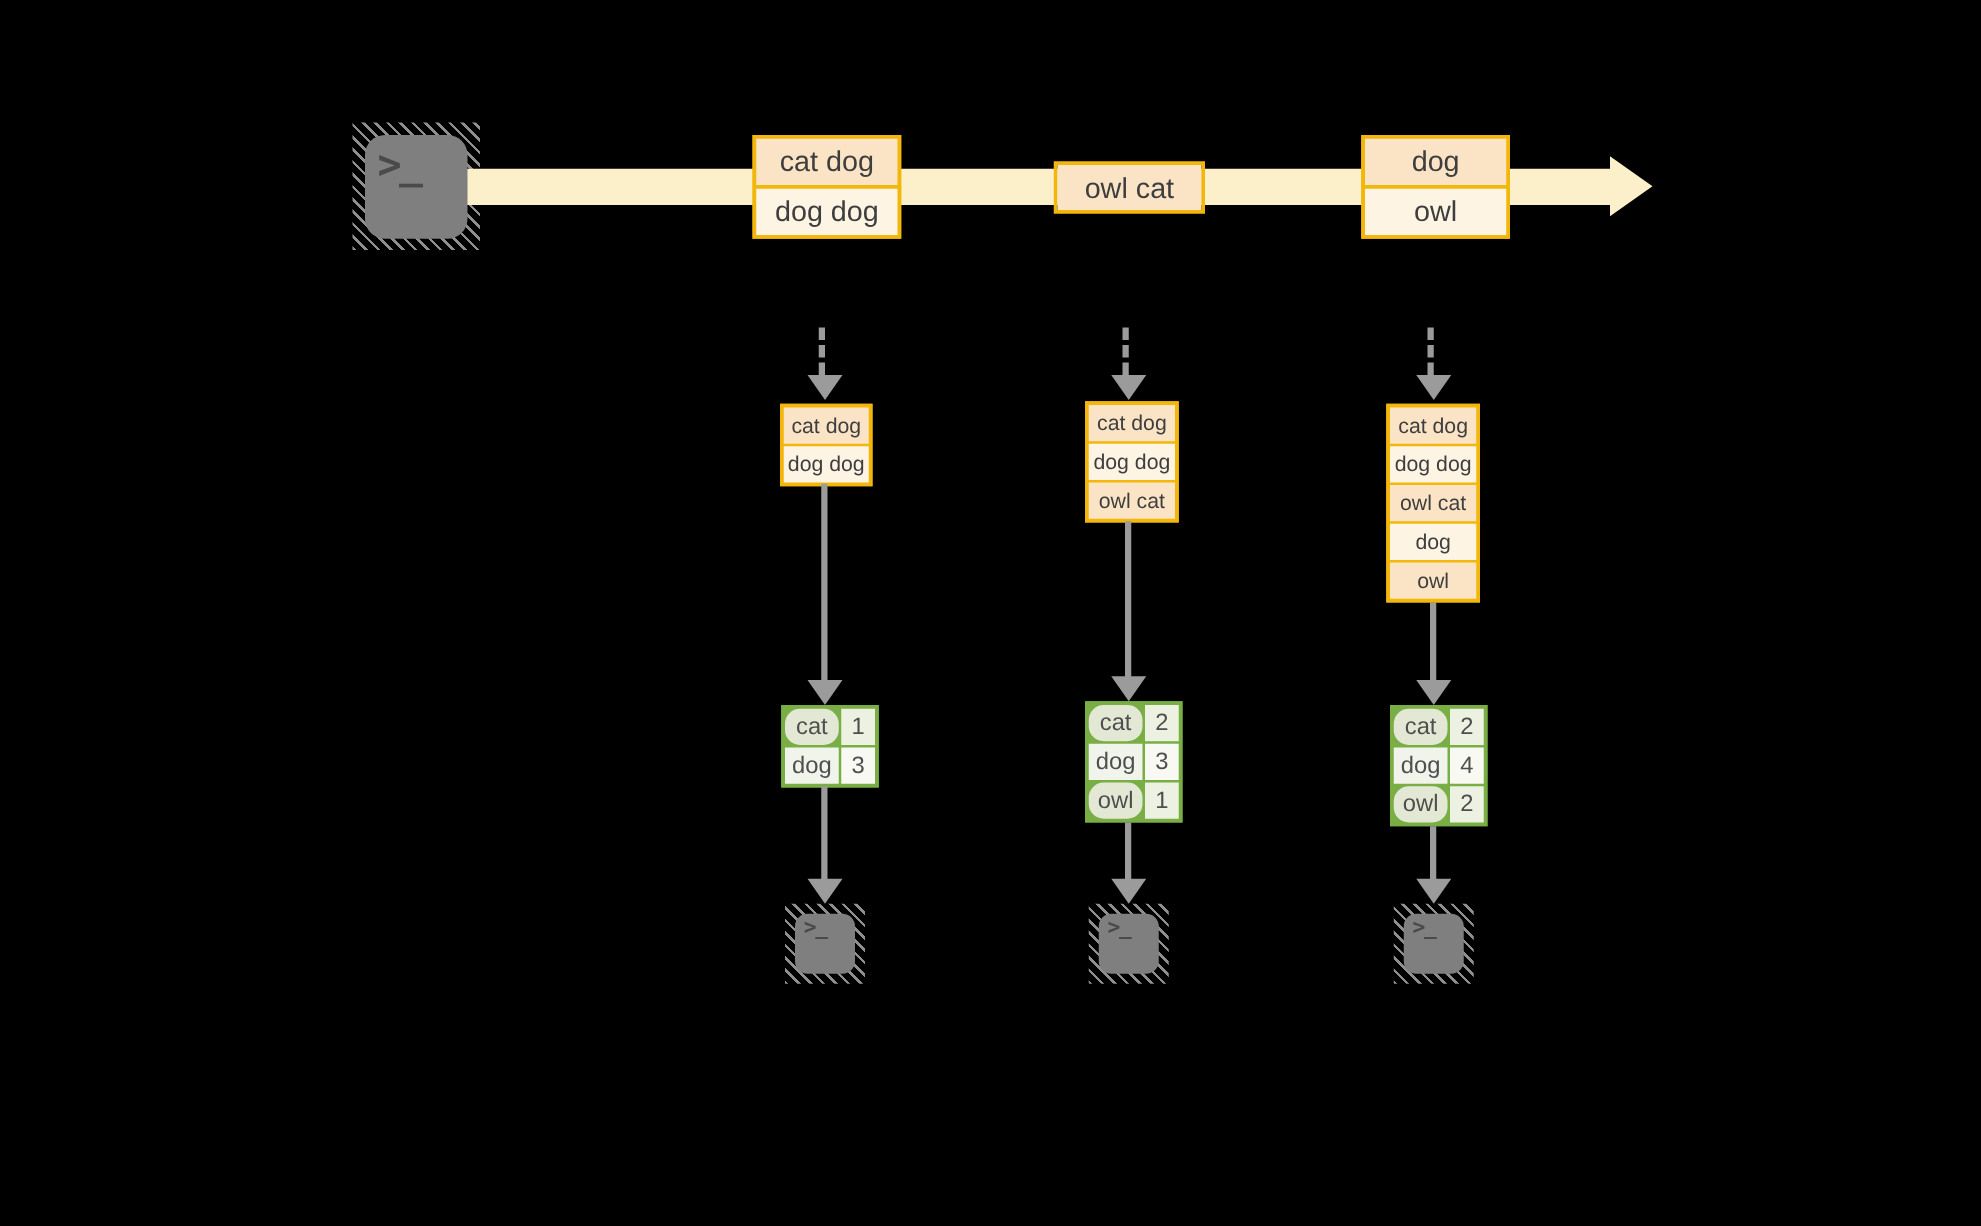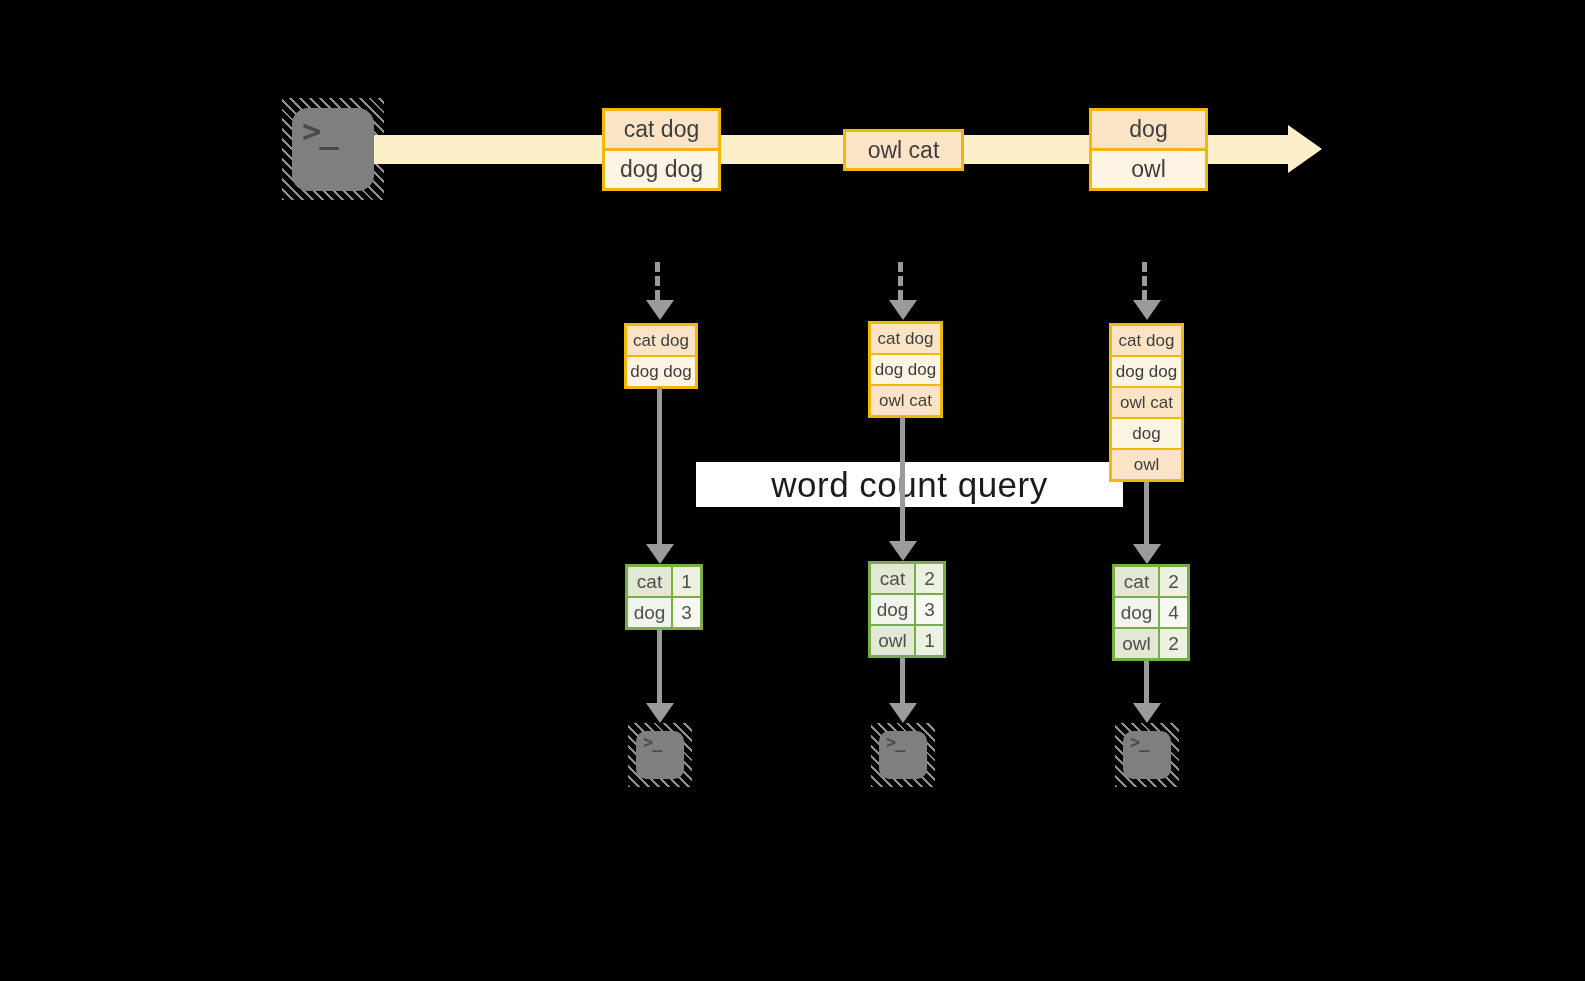--- a/index.html
+++ b/index.html
@@ -55,21 +55,21 @@
   
   .gtable{position:absolute;background:#79ae45;border:3px solid #79ae45;z-index:2;}
   .grow{display:flex;}
   .grow + .grow{margin-top:2px;}
   .gcell{
     display:flex;align-items:center;justify-content:center;
     height:29px;color:#4f4f4f;font-size:19px;
   }
   .gcell.word{width:43px;}
   .gcell.num{width:27px;margin-left:2px;}
-  .g1w{background:#e3e8d4;} .g1n{background:#edf1e2;}
+  .g1w{background:#e3e8d4;border-radius:12px;} .g1n{background:#edf1e2;}
   .g2w{background:#f1f4ea;} .g2n{background:#f7f9f2;}
 </style>
 </head>
 <body>
 
 <div class="canvas">
 
   <div class="hatch" style="left:282px;top:98px;width:102px;height:102px;"></div>
   <div class="term-inner" style="left:292px;top:108px;width:82px;height:83px;z-index:2;">
     <span class="prompt">&gt;_</span>
@@ -90,23 +90,20 @@
     <div class="cell stream-cell fill-b">owl</div>
   </div>
 
   <div class="vdash" style="left:655px;top:262px;height:38px;"></div>
   <div class="ahead" style="left:646px;top:300px;"></div>
   <div class="vdash" style="left:898px;top:262px;height:38px;"></div>
   <div class="ahead" style="left:889px;top:300px;"></div>
   <div class="vdash" style="left:1142px;top:262px;height:38px;"></div>
   <div class="ahead" style="left:1133px;top:300px;"></div>
 
-  <div class="banner">
-    <span>word count query</span>
-  </div>
 
   <div class="obox" style="left:624px;top:323px;">
     <div class="cell stack-cell fill-a">cat dog</div>
     <div class="cell stack-cell fill-b">dog dog</div>
   </div>
 
   <div class="obox" style="left:868px;top:321px;">
     <div class="cell stack-cell fill-a" style="width:69px;">cat dog</div>
     <div class="cell stack-cell fill-b" style="width:69px;">dog dog</div>
     <div class="cell stack-cell fill-a" style="width:69px;">owl cat</div>

